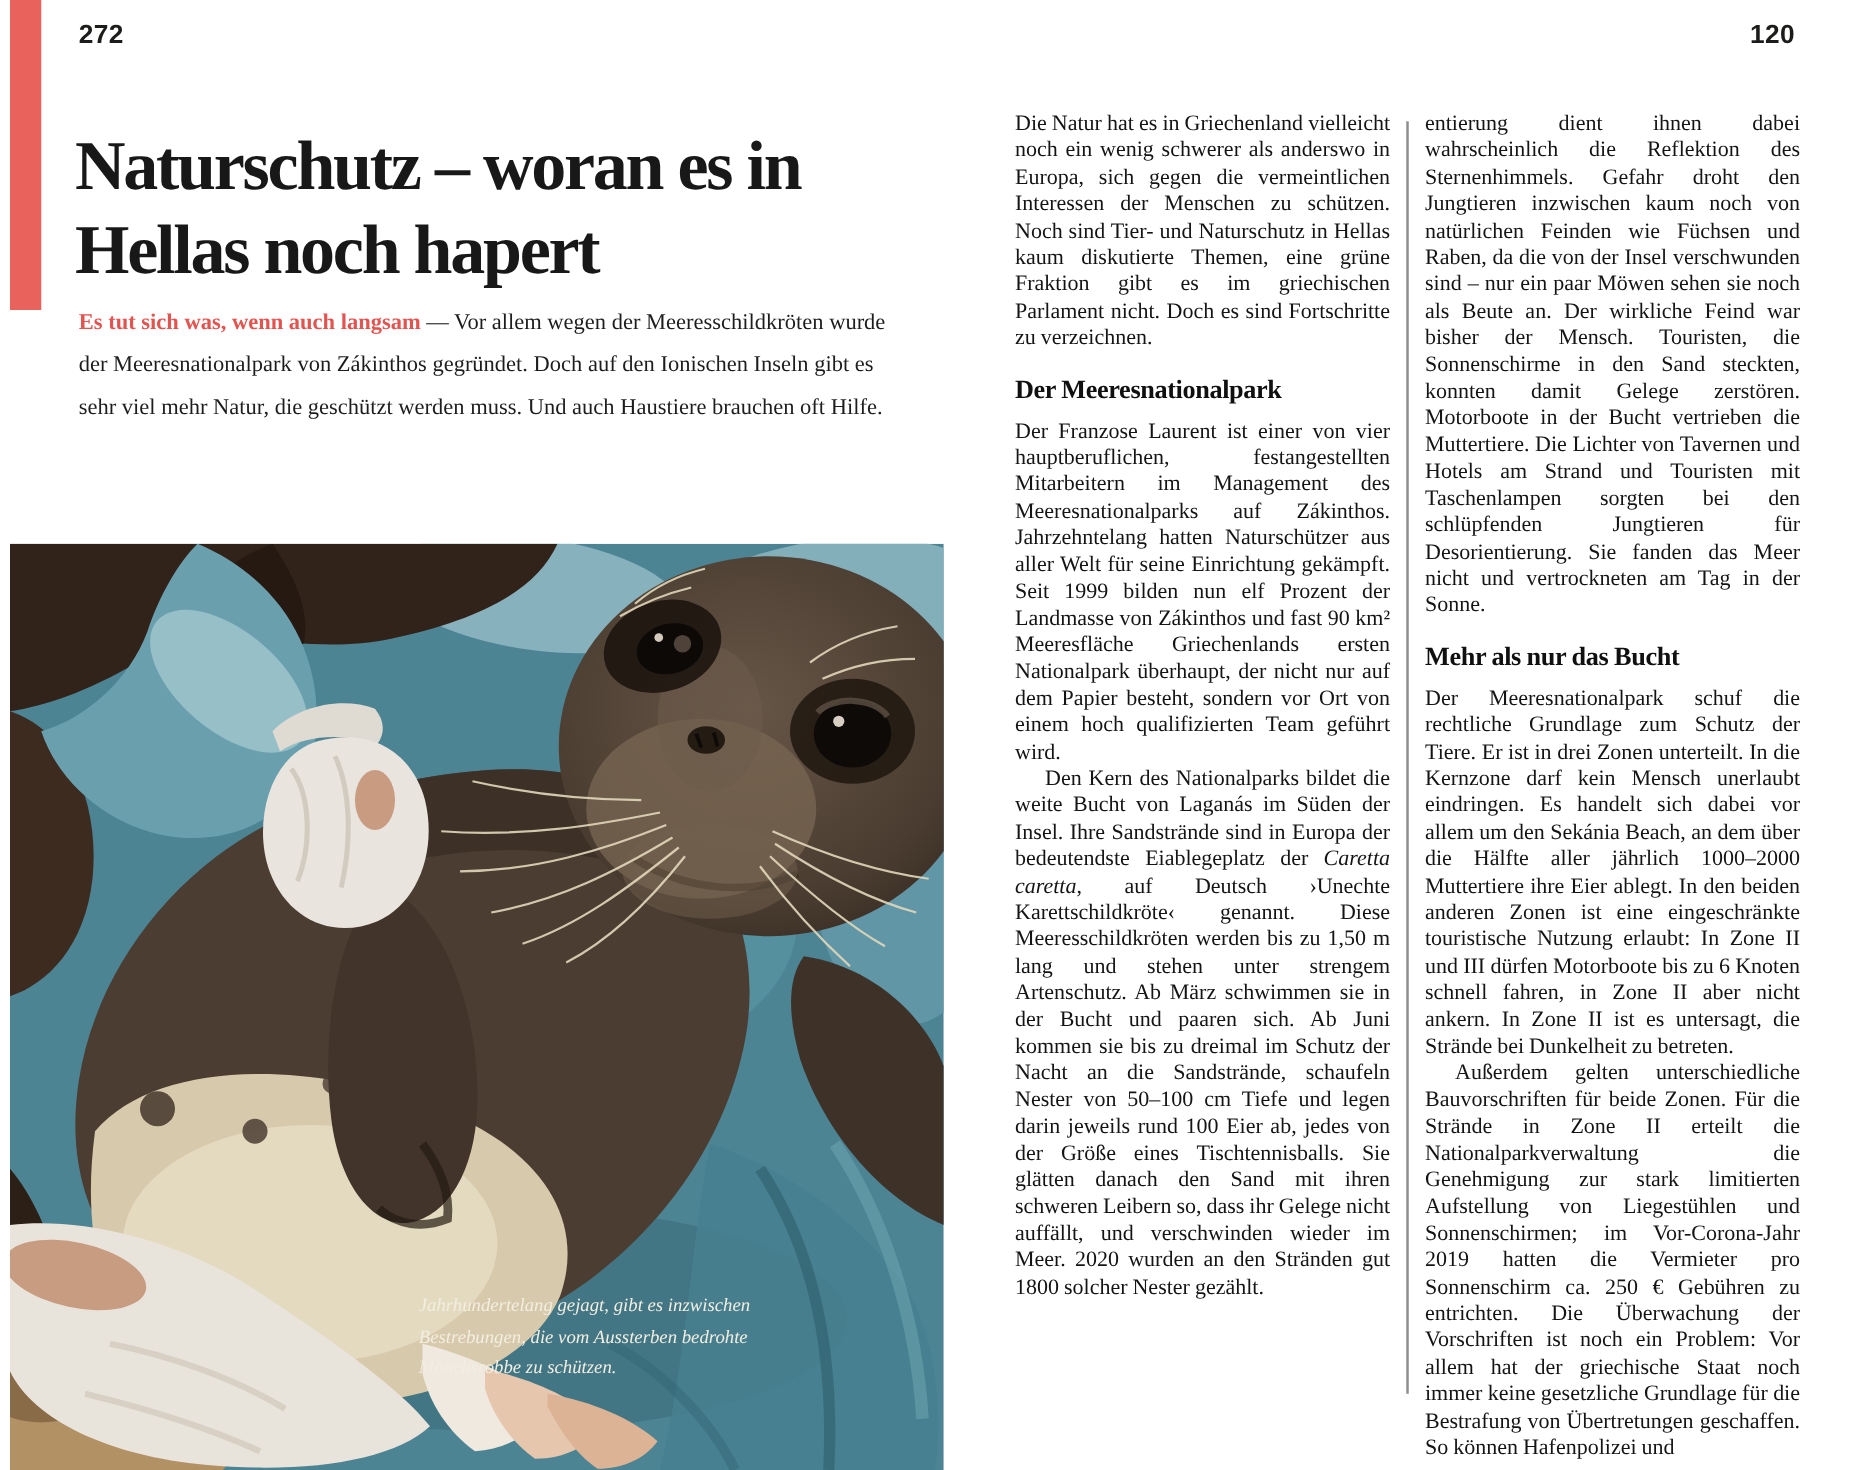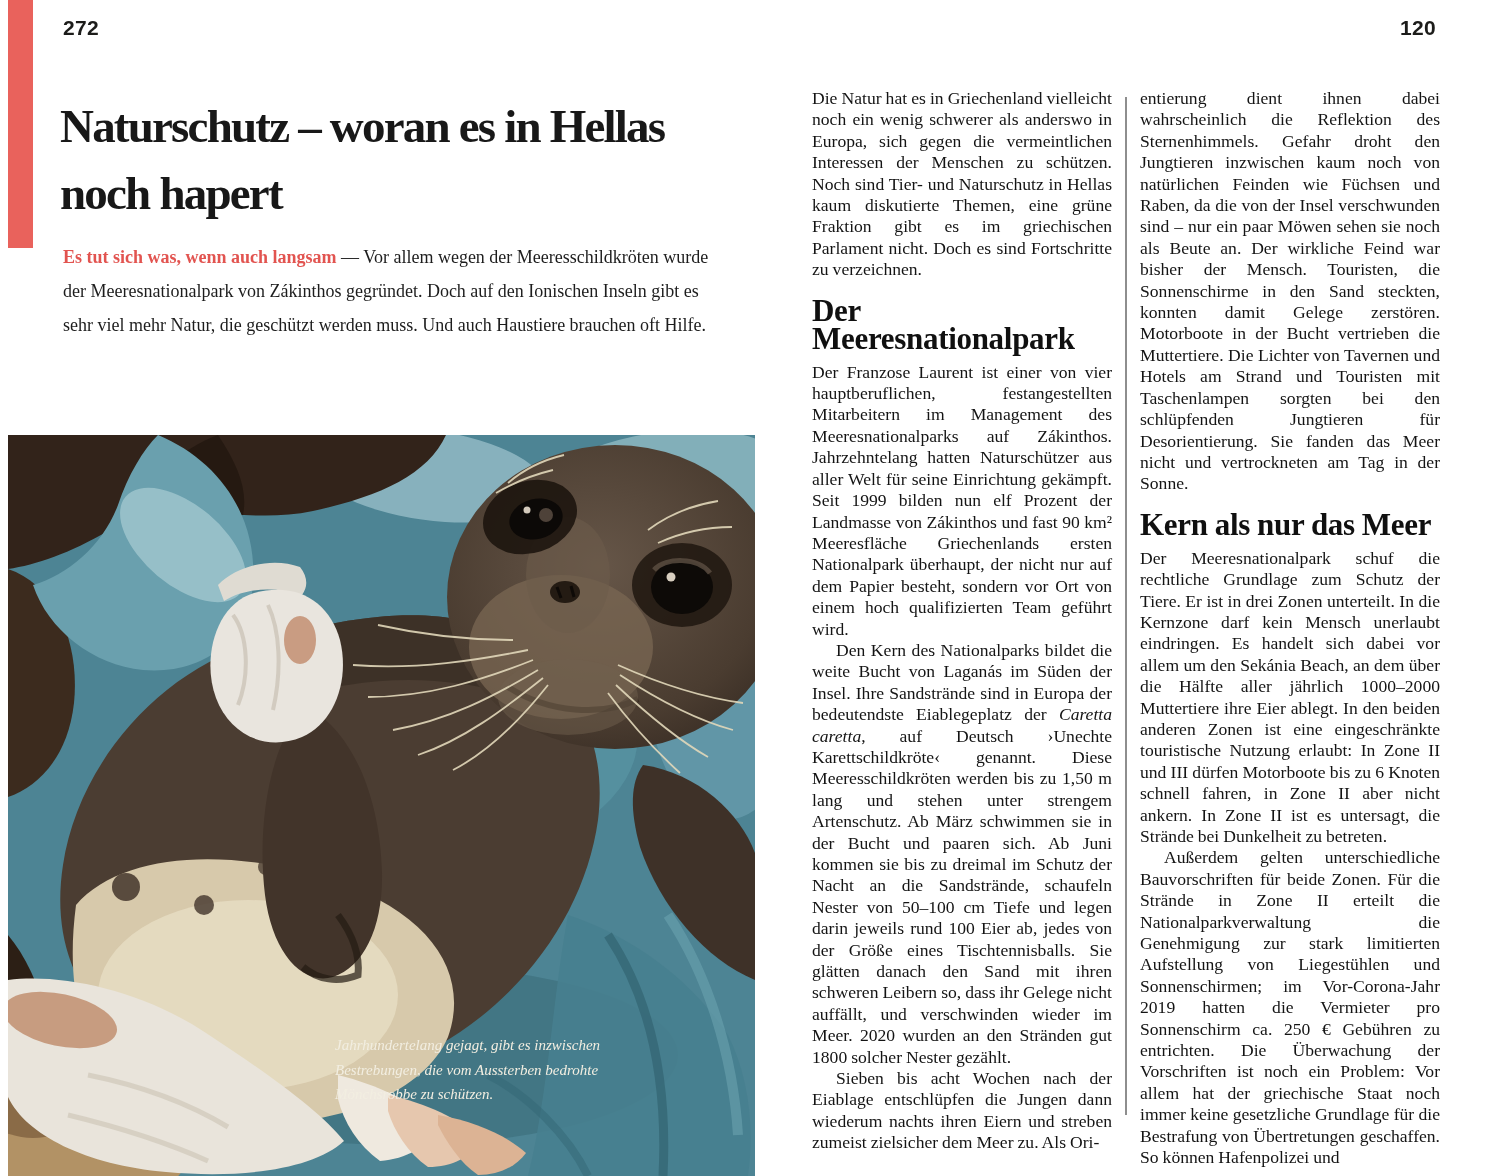--- a/index.html
+++ b/index.html
@@ -4,37 +4,37 @@
 <style>
   html,body{margin:0;padding:0;background:#ffffff;}
   .page{position:relative;width:1500px;height:1176px;background:#ffffff;overflow:hidden;
         font-family:"Liberation Serif", serif;color:#171717;}
   .red-bar{position:absolute;left:8px;top:0;width:25px;height:248px;background:#e9625c;}
   .pageno{position:absolute;top:16px;font-family:"Liberation Sans", sans-serif;
           font-weight:700;font-size:21px;color:#1c1c1a;letter-spacing:.3px;}
   .pageno-left{left:63px;}
   .pageno-right{left:1400px;}
   .headline{position:absolute;left:60px;top:62px;width:636px;
-            font-weight:700;font-size:47px;line-height:67px;letter-spacing:-1.8px;color:#181818;}
+            font-weight:700;font-size:56px;line-height:67px;letter-spacing:-1.8px;color:#181818;}
   .intro{position:absolute;left:63px;top:222px;width:648px;
          font-size:18px;line-height:34px;color:#1d1d1d;}
   .intro .kicker{color:#e25450;font-weight:700;}
   .photo{position:absolute;left:8px;top:435px;width:747px;height:741px;}
   .photo svg{display:block;width:100%;height:100%;}
   .caption{position:absolute;left:327px;top:598px;width:302px;
            font-style:italic;font-size:15px;line-height:24.5px;color:#f2eee1;}
   .divider{position:absolute;left:1125px;top:97px;width:2px;height:1018px;background:#8e8e8e;}
   .col{position:absolute;top:88px;width:300px;text-align:justify;
        font-size:17.6px;line-height:21.4px;color:#141414;
        hyphens:auto;-webkit-hyphens:auto;word-spacing:-0.4px;}
   .col1{left:812px;}
   .col2{left:1140px;}
   .col p{margin:0;}
   .col p.indent{text-indent:24px;}
-  .col h2{margin:16px 0 9px;font-size:31px;line-height:28px;font-weight:700;
+  .col h2{margin:16px 0 9px;font-size:21px;line-height:28px;font-weight:700;
           letter-spacing:-0.3px;color:#101010;text-align:left;}
   .col em{font-style:italic;}
 </style>
 </head>
 <body>
 
 <div class="page">
 
   <div class="red-bar"></div>
 
@@ -163,23 +163,22 @@
     <div class="caption">Jahrhundertelang gejagt, gibt es inzwischen Bestrebungen, die vom Aussterben bedrohte Mönchsrobbe zu schützen.</div>
   </div>
 
   <div class="divider"></div>
 
   <div class="col col1">
     <p>Die Natur hat es in Griechenland vielleicht noch ein wenig schwerer als anderswo in Europa, sich gegen die vermeintlichen Interessen der Menschen zu schützen. Noch sind Tier- und Naturschutz in Hellas kaum diskutierte Themen, eine grüne Fraktion gibt es im griechischen Parlament nicht. Doch es sind Fortschritte zu verzeichnen.</p>
     <h2>Der Meeresnationalpark</h2>
     <p>Der Franzose Laurent ist einer von vier hauptberuflichen, festangestellten Mitarbeitern im Management des Meeresnationalparks auf Zákinthos. Jahrzehntelang hatten Naturschützer aus aller Welt für seine Einrichtung gekämpft. Seit 1999 bilden nun elf Prozent der Landmasse von Zákinthos und fast 90 km² Meeresfläche Griechenlands ersten Nationalpark überhaupt, der nicht nur auf dem Papier besteht, sondern vor Ort von einem hoch qualifizierten Team geführt wird.</p>
     <p class="indent"><span>Den Kern des Nationalparks bildet die weite Bucht von Laganás im Süden der Insel. Ihre Sandstrände sind in Europa der bedeutendste Eiablegeplatz der </span><em>Caretta caretta</em><span>, auf Deutsch ›Unechte Karettschildkröte‹ genannt. Diese Meeresschildkröten werden bis zu 1,50 m lang und stehen unter strengem Artenschutz. Ab März schwimmen sie in der Bucht und paaren sich. Ab Juni kommen sie bis zu dreimal im Schutz der Nacht an die Sandstrände, schaufeln Nester von 50–100 cm Tiefe und legen darin jeweils rund 100 Eier ab, jedes von der Größe eines Tischtennisballs. Sie glätten danach den Sand mit ihren schweren Leibern so, dass ihr Gelege nicht auffällt, und verschwinden wieder im Meer. 2020 wurden an den Stränden gut 1800 solcher Nester gezählt.</span></p>
-    <p class="indent">Sieben bis acht Wochen nach der Eiablage entschlüpfen die Jungen dann wiederum nachts ihren Eiern und streben zumeist zielsicher dem Meer zu. Als Ori-</p>
   </div>
 
   <div class="col col2">
     <p>entierung dient ihnen dabei wahrscheinlich die Reflektion des Sternenhimmels. Gefahr droht den Jungtieren inzwischen kaum noch von natürlichen Feinden wie Füchsen und Raben, da die von der Insel verschwunden sind – nur ein paar Möwen sehen sie noch als Beute an. Der wirkliche Feind war bisher der Mensch. Touristen, die Sonnenschirme in den Sand steckten, konnten damit Gelege zerstören. Motorboote in der Bucht vertrieben die Muttertiere. Die Lichter von Tavernen und Hotels am Strand und Touristen mit Taschenlampen sorgten bei den schlüpfenden Jungtieren für Desorientierung. Sie fanden das Meer nicht und vertrockneten am Tag in der Sonne.</p>
-    <h2>Kern als nur das Meer</h2>
+    <h2>Mehr als nur das Bucht</h2>
     <p>Der Meeresnationalpark schuf die rechtliche Grundlage zum Schutz der Tiere. Er ist in drei Zonen unterteilt. In die Kernzone darf kein Mensch unerlaubt eindringen. Es handelt sich dabei vor allem um den Sekánia Beach, an dem über die Hälfte aller jährlich 1000–2000 Muttertiere ihre Eier ablegt. In den beiden anderen Zonen ist eine eingeschränkte touristische Nutzung erlaubt: In Zone II und III dürfen Motorboote bis zu 6 Knoten schnell fahren, in Zone II aber nicht ankern. In Zone II ist es untersagt, die Strände bei Dunkelheit zu betreten.</p>
     <p class="indent">Außerdem gelten unterschiedliche Bauvorschriften für beide Zonen. Für die Strände in Zone II erteilt die Nationalparkverwaltung die Genehmigung zur stark limitierten Aufstellung von Liegestühlen und Sonnenschirmen; im Vor-Corona-Jahr 2019 hatten die Vermieter pro Sonnenschirm ca. 250 € Gebühren zu entrichten. Die Überwachung der Vorschriften ist noch ein Problem: Vor allem hat der griechische Staat noch immer keine gesetzliche Grundlage für die Bestrafung von Übertretungen geschaffen. So können Hafenpolizei und</p>
   </div>
 
 </div>
 
 </body></html>

